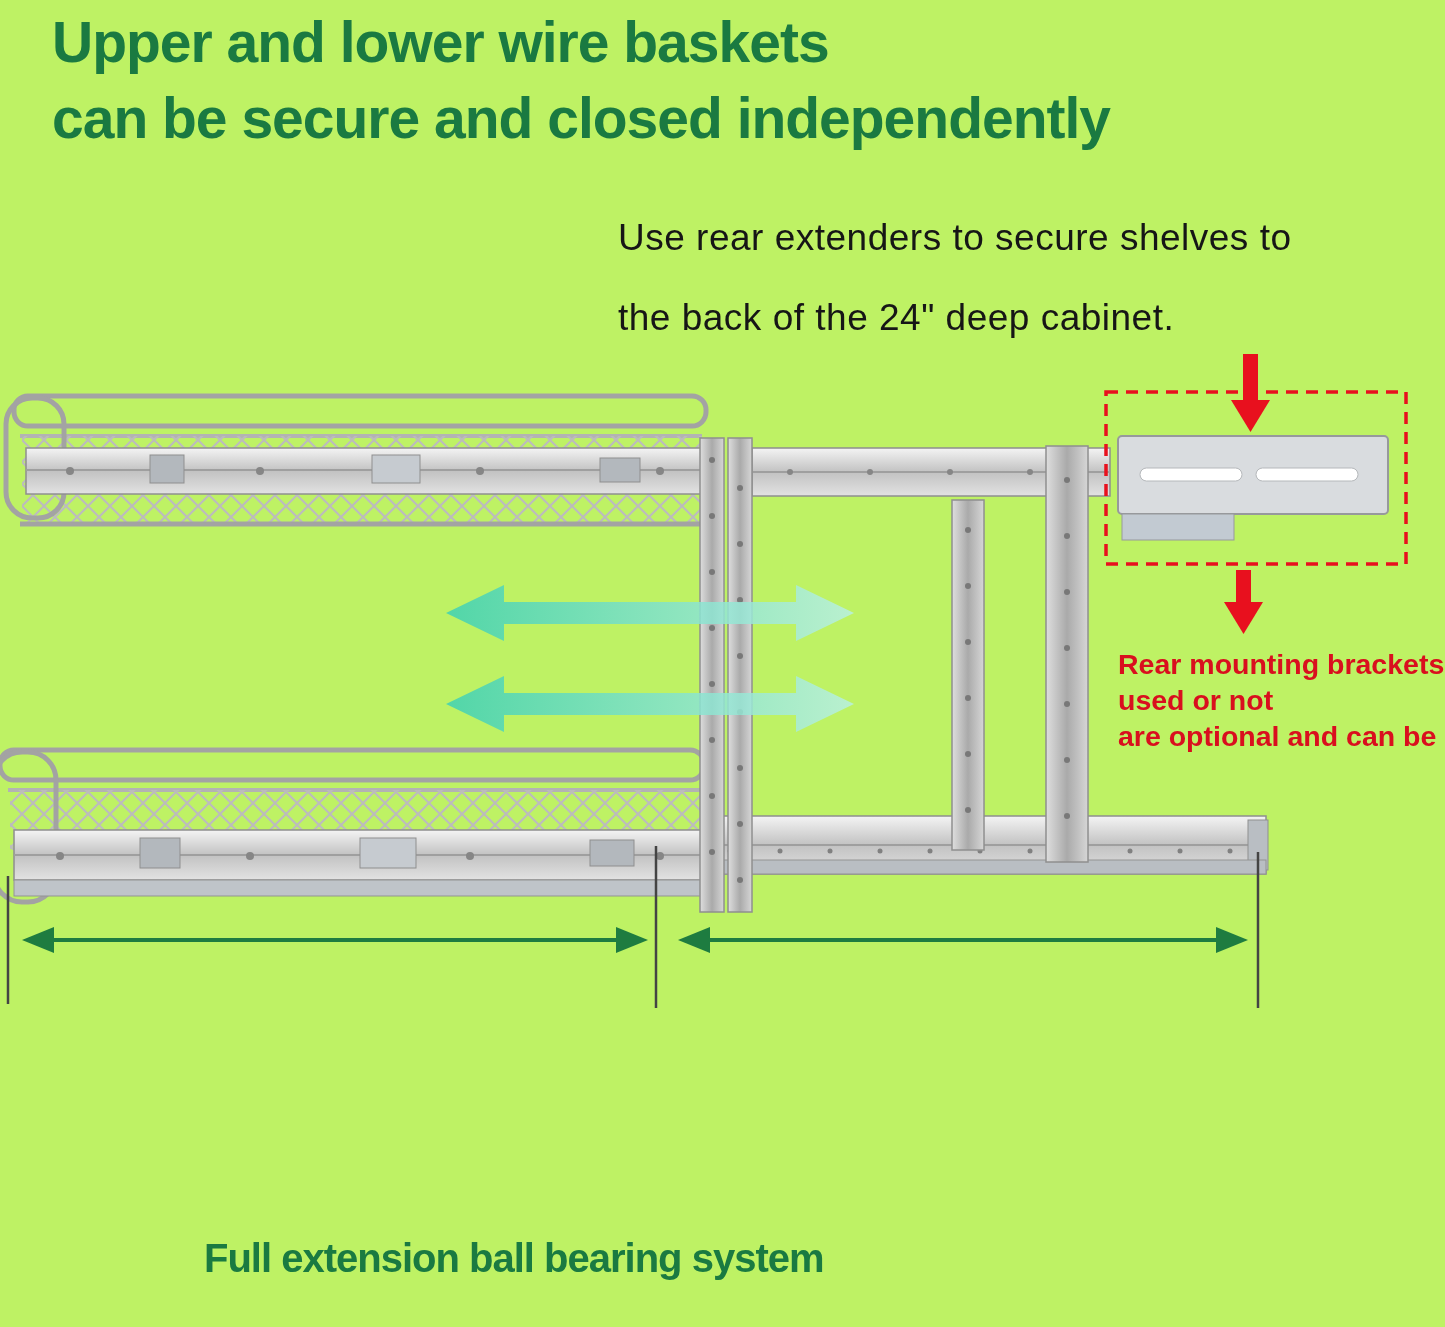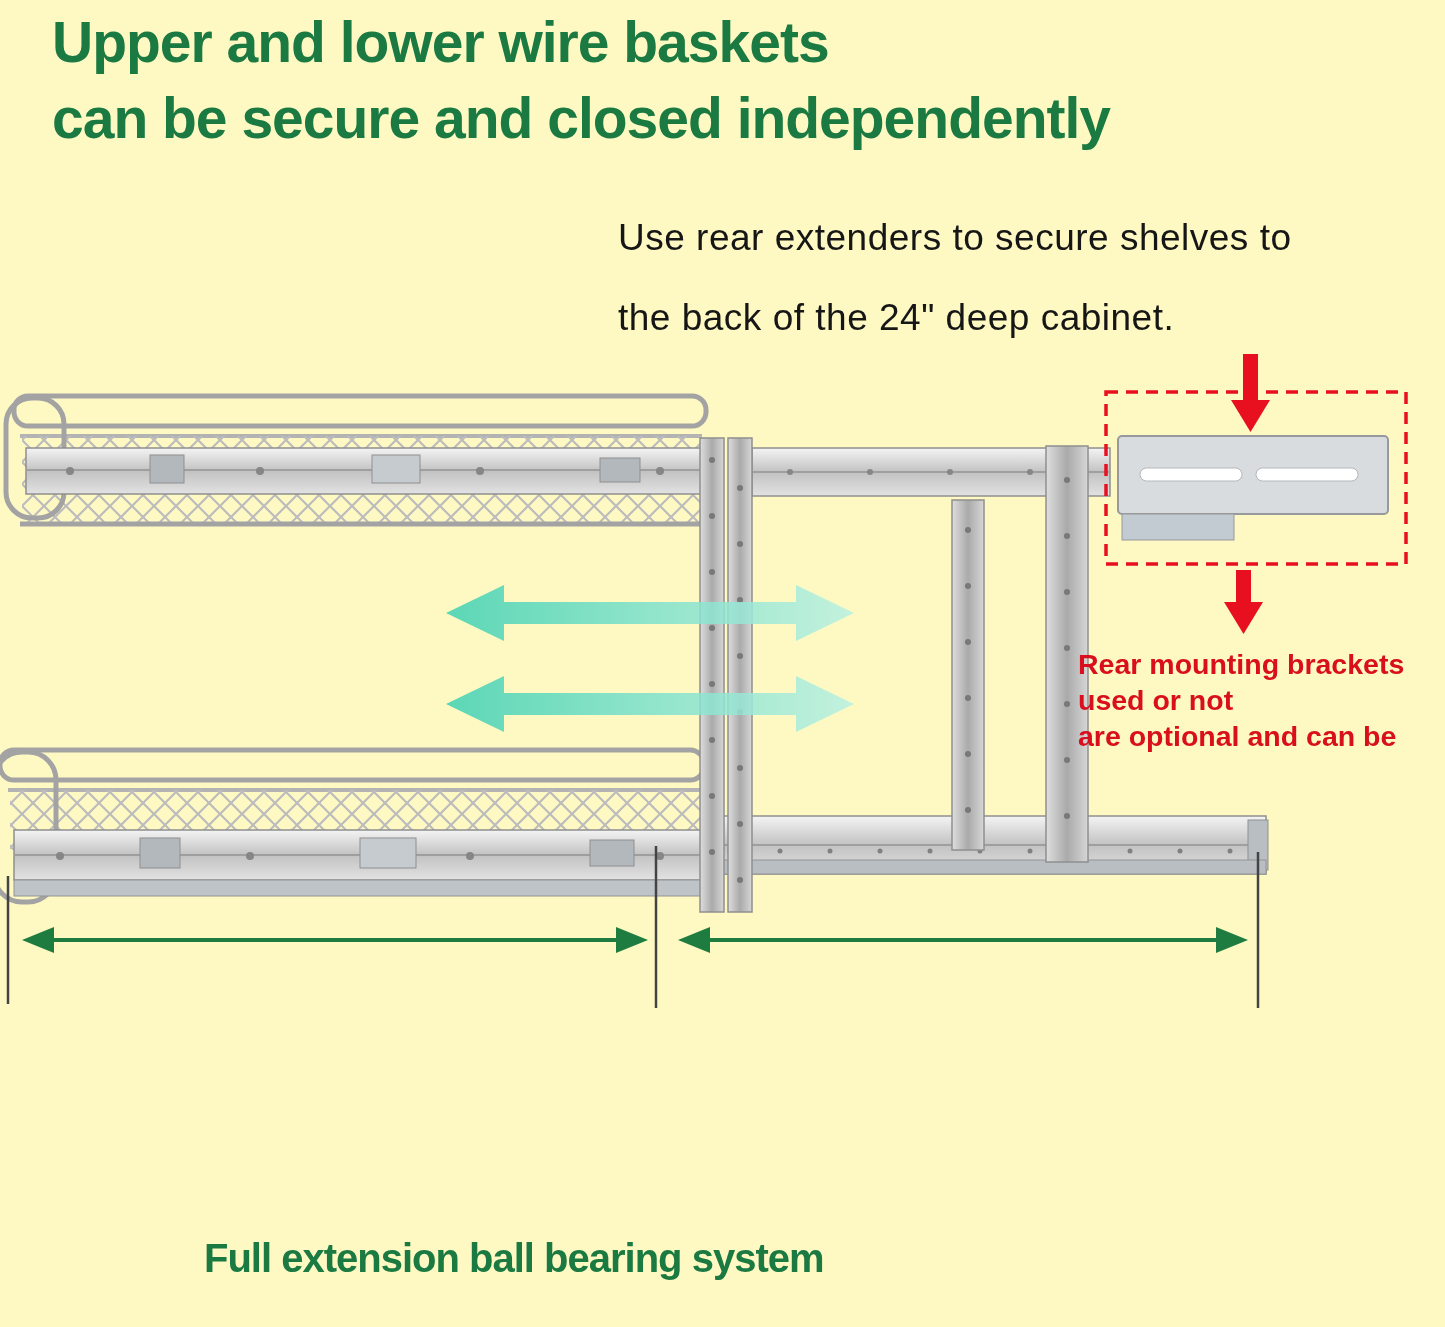--- a/index.html
+++ b/index.html
@@ -1,39 +1,39 @@
 <!DOCTYPE html>
 <html style="--heading-green: #1a7a41; --dimension-green: #1e7c40; --annotation-red: #d90f1e; --highlight-red: #e8101e; --text-black: #161616; --arrow-teal: #4ed4b8; --metal-light: #f0f0f0; --metal-dark: #a8a8a8;"><head>
 <meta charset="utf-8">
 <style>
   html,body{margin:0;padding:0;background:#ffffff;}
   #stage{
     position:relative;
     width:1445px;height:1327px;
-    background:#fef9c3;
+    background:#bef264;
     overflow:hidden;
     font-family:"Liberation Sans", sans-serif;
   }
   .abs{position:absolute;}
   .headline{
     left:52px;top:4px;
     color:var(--heading-green,#1a7a41);
     font-size:57px;font-weight:bold;
     line-height:76px;letter-spacing:-1px;
     white-space:nowrap;
   }
   .note{
     left:618px;top:198px;
     color:var(--text-black,#161616);
     font-size:37px;font-weight:400;
     line-height:80px;letter-spacing:0.5px;
     white-space:nowrap;
   }
   .bracket-note{
-    left:1078px;top:646px;
+    left:1118px;top:646px;
     color:var(--annotation-red,#d90f1e);
     font-size:28.5px;font-weight:bold;
     line-height:36px;
     white-space:nowrap;
   }
   .footer-headline{
     left:204px;top:1236px;
     color:var(--heading-green,#1a7a41);
     font-size:40px;font-weight:bold;
     letter-spacing:-1px;

